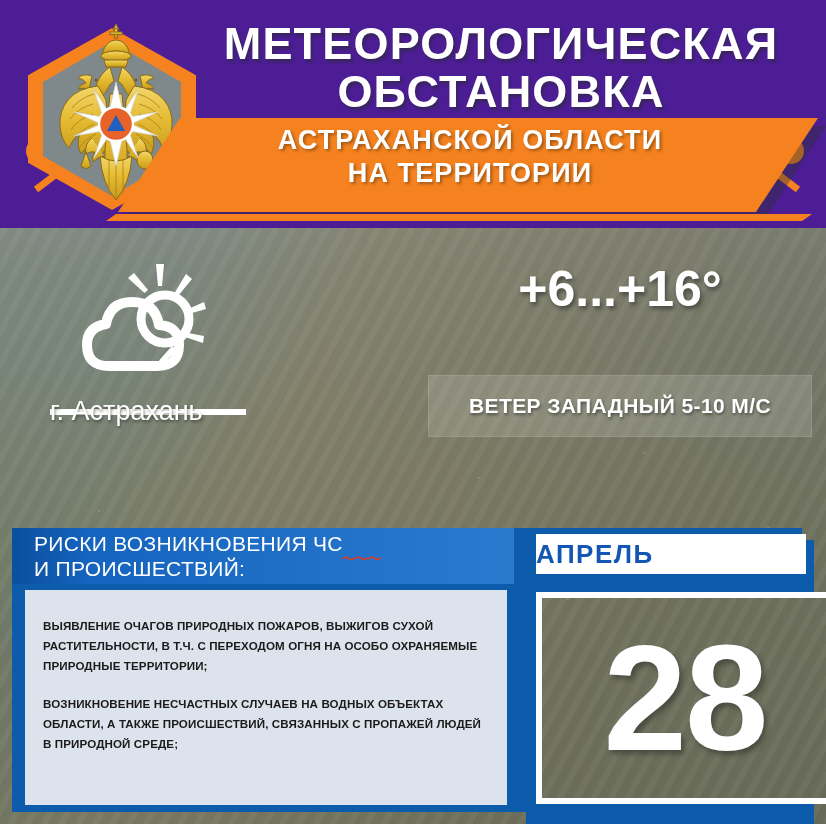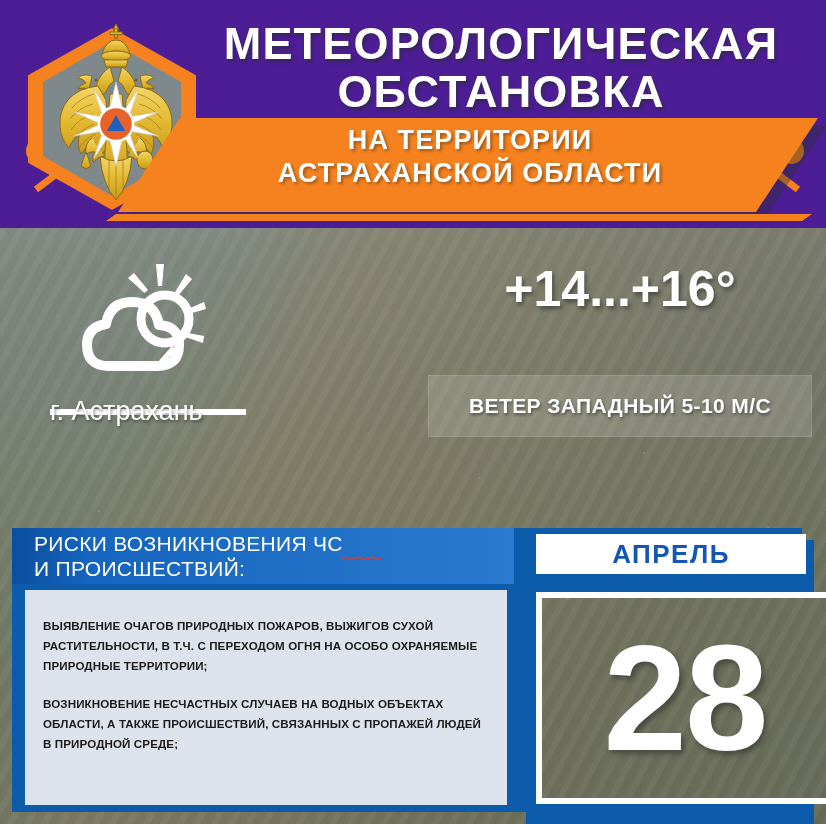--- a/index.html
+++ b/index.html
@@ -215,21 +215,21 @@
     position: absolute; left: 0; top: 0; width: 288px; height: 284px;
     background: #0d5cab;
   }
   .date-bluebg2 {
     position: absolute; left: 12px; top: 12px; width: 288px; height: 284px;
     background: #0d5cab;
   }
   .month-bar {
     position: absolute; left: 22px; top: 6px; width: 270px; height: 40px;
     background: #ffffff;
-    display: flex; align-items: center; justify-content: center;
+    display: flex; align-items: center; justify-content: flex-start;
   }
   .month-text {
     color: #1456b4; font-weight: 700; font-size: 26px; letter-spacing: 1.5px;
   }
   .day-frame {
     position: absolute; left: 22px; top: 64px; width: 298px; height: 212px;
     border: 6px solid #ffffff;
     display: flex; align-items: center; justify-content: center;
     overflow: hidden;
   }
@@ -326,22 +326,22 @@
     </svg>
 
     <div class="title-block">
       <span class="title-line">МЕТЕОРОЛОГИЧЕСКАЯ</span>
       <span class="title-line">ОБСТАНОВКА</span>
     </div>
 
     <div class="banner"></div>
     <div class="banner-underline"></div>
     <div class="banner-text">
+      <span class="banner-line">АСТРАХАНСКОЙ ОБЛАСТИ</span>
       <span class="banner-line">НА ТЕРРИТОРИИ</span>
-      <span class="banner-line">АСТРАХАНСКОЙ ОБЛАСТИ</span>
     </div>
   </div>
 
   <svg class="wx-icon" viewBox="0 0 150 128">
     <g fill="#ffffff">
 
       <path d="M88 2 l8 0 l-2 22 l-4 0z"></path>
       <path d="M118 12 l6 5 l-14 17 l-3.5-3z"></path>
       <path d="M136 40 l2 7 l-21 6 l-1.5-4z"></path>
       <path d="M136 74 l-1 7 l-21-7 l1-4z"></path>
@@ -351,21 +351,21 @@
 
     <circle cx="97" cy="57" r="24" fill="none" stroke="#ffffff" stroke-width="9"></circle>
 
     <path d="M41 104 q-22 0 -22-21 q0-18 19-21 q4-22 26-22 q23 0 27 23 q20 1 20 20 q0 21 -22 21 z" fill="none" stroke="#ffffff" stroke-width="10" stroke-linejoin="round"></path>
     <path d="M41 104 q-22 0 -22-21 q0-18 19-21 q4-22 26-22 q23 0 27 23 q20 1 20 20 q0 21 -22 21 z" fill="#7a8478" opacity="0"></path>
   </svg>
 
   <div class="city-rule"></div>
   <div class="city-name">г. Астрахань</div>
 
-  <div class="temp">+14...+16°</div>
+  <div class="temp">+6...+16°</div>
 
   <div class="wind-box">
     <span class="wind-text">ВЕТЕР ЗАПАДНЫЙ 5-10 М/С</span>
   </div>
 
   <div class="risks">
     <div class="risks-head">
       <span class="risks-head-line">РИСКИ ВОЗНИКНОВЕНИЯ ЧС</span>
       <span class="risks-head-line">И ПРОИСШЕСТВИЙ:</span>
       <span class="sq">〜〜〜</span>

